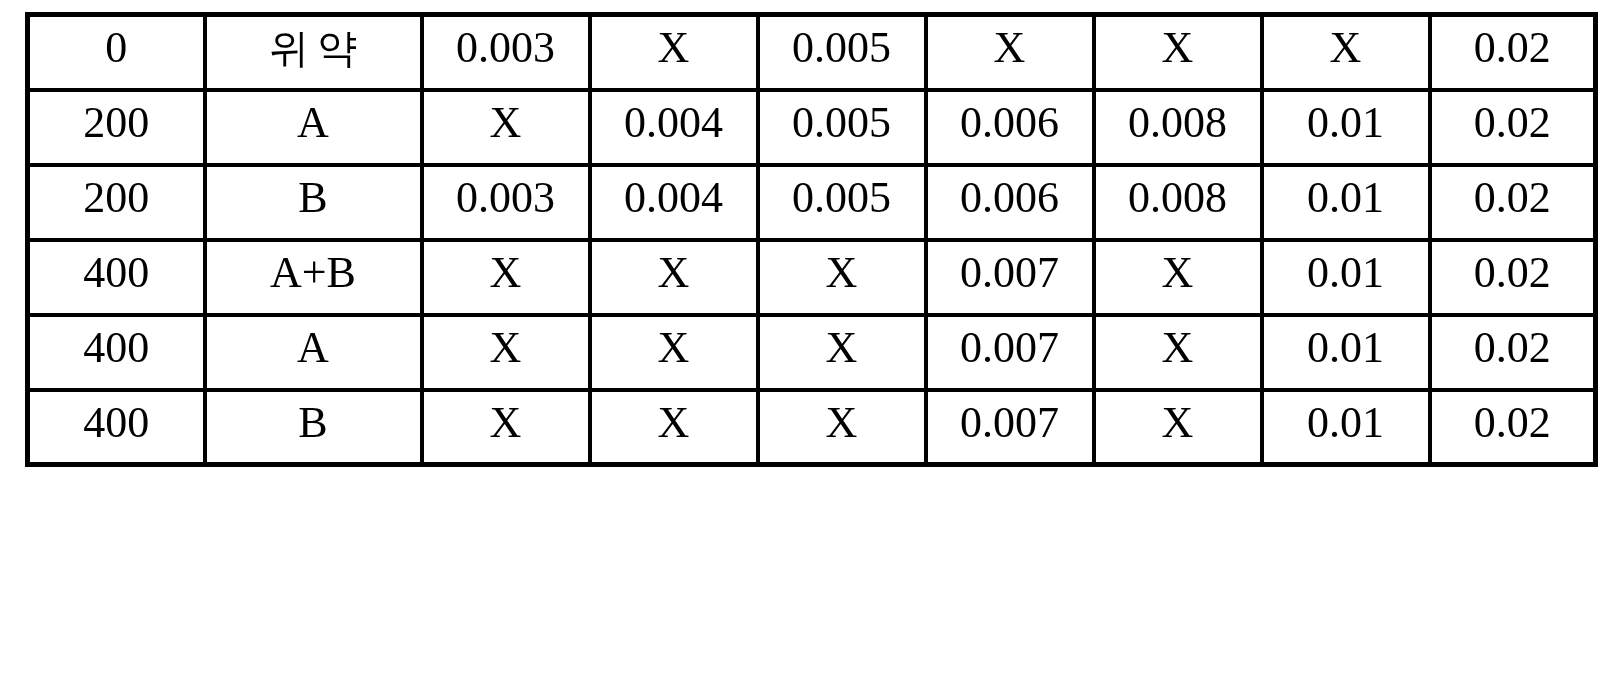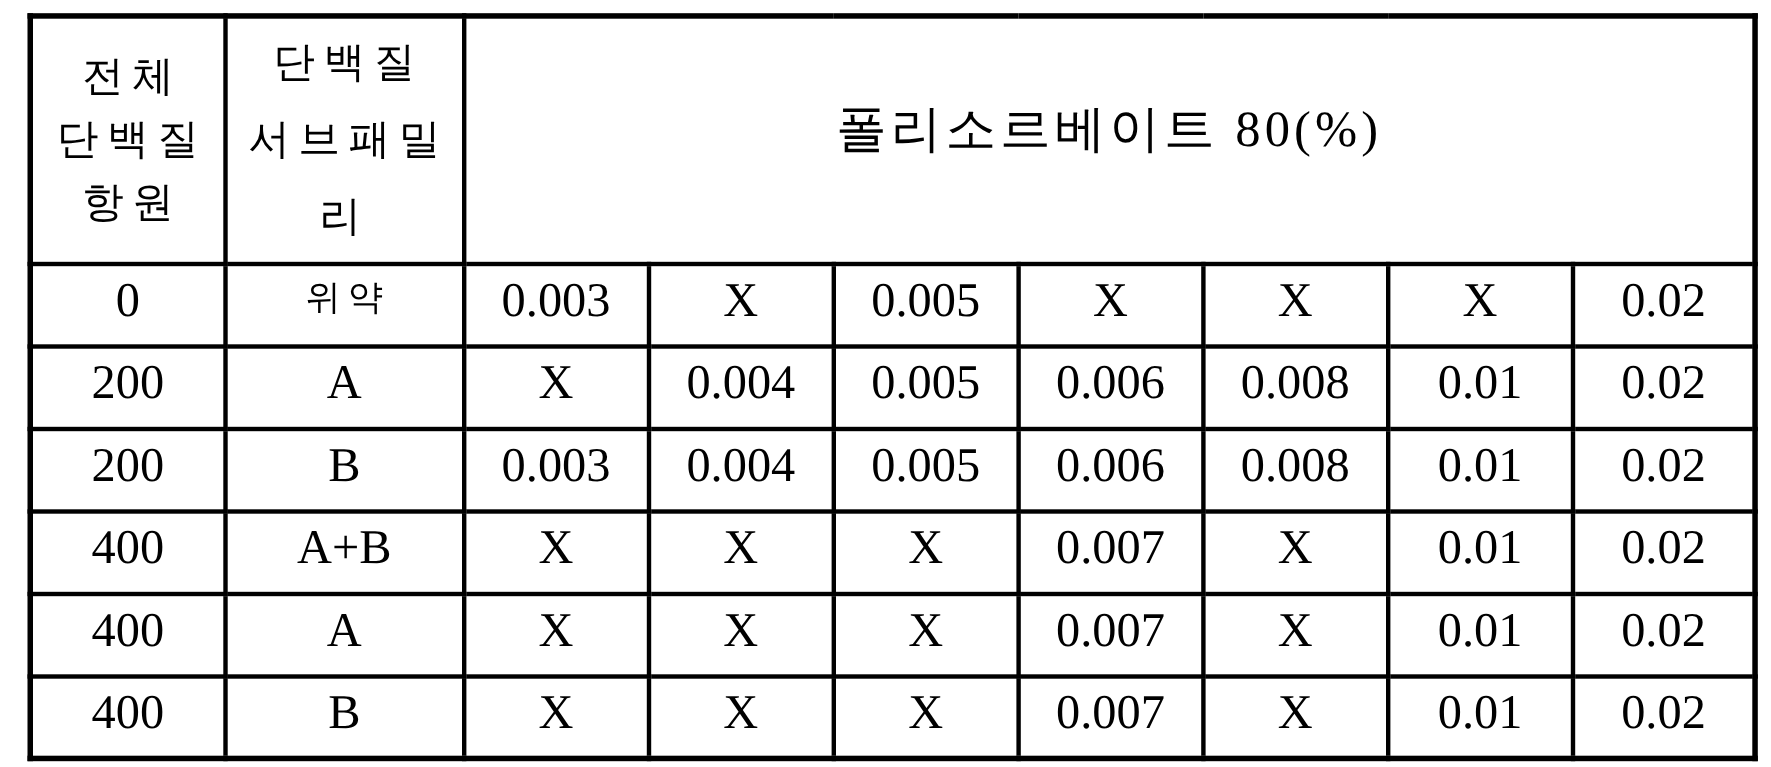--- a/index.html
+++ b/index.html
@@ -57,21 +57,21 @@
   
   tr.data-row { height: 75px; }
   tr.data-row td {
     font-size: 44px;
     line-height: 1.0;
     text-align: center;
     vertical-align: top;
     padding-top: 9px;
   }
   td.subfamily-cell.hangul {
-    font-size: 32px;
+    font-size: 40px;
     letter-spacing: 0.2em;
     text-indent: 0.2em;
     padding-top: 12px;
   }
 </style>
 </head>
 <body>
 
 <div class="page">
   <table class="doc-table">
@@ -81,32 +81,20 @@
       <col style="width:168px">
         <col style="width:168px">
         <col style="width:168px">
       <col style="width:168px">
         <col style="width:168px">
         <col style="width:168px">
       <col style="width:166px">
     </colgroup>
 
     <tbody>
-        <tr class="header-row">
-      <th class="col-head col-head-1">
-        <div class="hline">전체</div>
-        <div class="hline">단백질</div>
-        <div class="hline">항원</div>
-      </th>
-      <th class="col-head col-head-2">
-        <div class="hline">단백질</div>
-        <div class="hline">서브패밀리</div>
-      </th>
-      <th class="span-head" colspan="7">폴리소르베이트 80(%)</th>
-    </tr>
 
     <tr class="data-row">
       <td class="antigen-cell">0</td>
       <td class="subfamily-cell hangul">위약</td>
       <td class="value-cell">0.003</td>
       <td class="value-cell">X</td>
       <td class="value-cell">0.005</td>
       <td class="value-cell">X</td>
       <td class="value-cell">X</td>
       <td class="value-cell">X</td>

